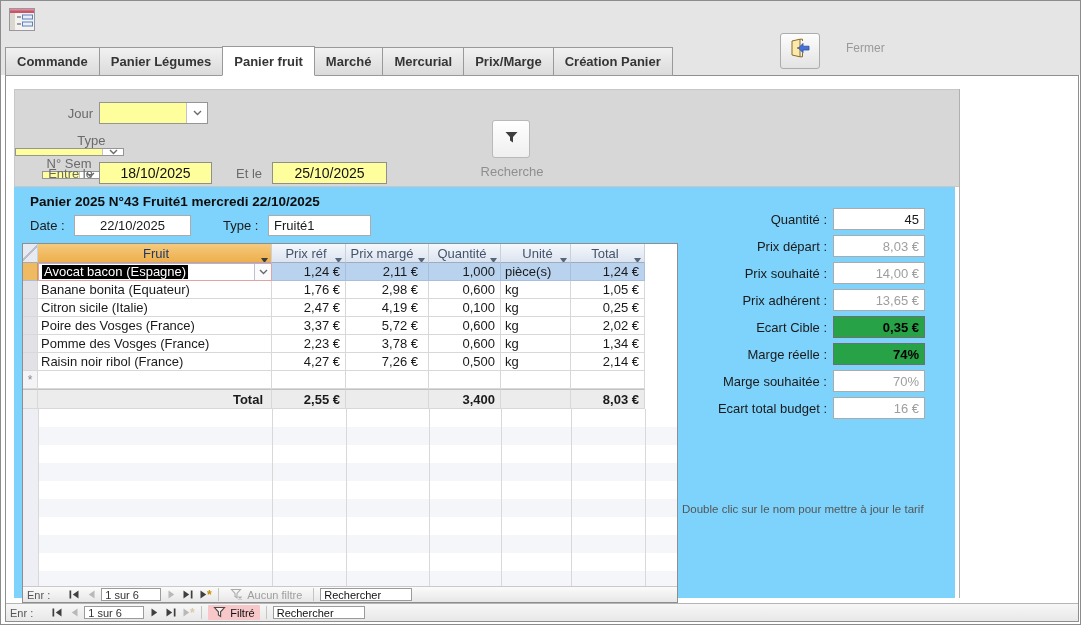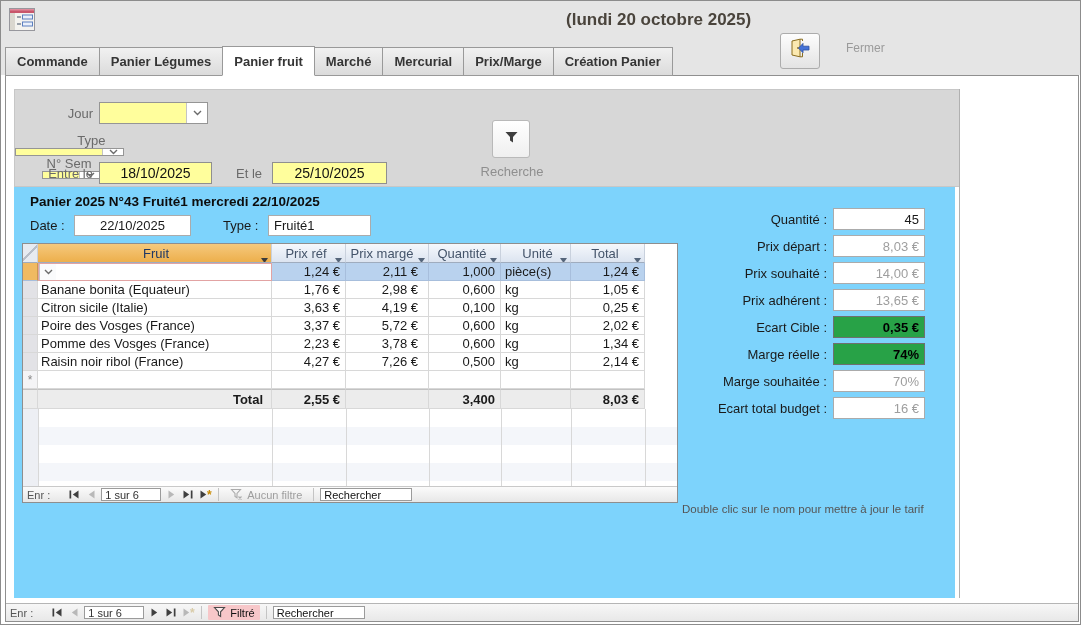--- a/index.html
+++ b/index.html
@@ -44,21 +44,21 @@
   .search-label{position:absolute;left:447px;top:74px;width:100px;text-align:center;font-size:13px;color:#8F8F8F;}
   
   .form-panel{height:411px;width:941px;background:#7dd3fc;position:relative;}
   .panier-title{position:absolute;left:16px;top:7px;font-size:13.5px;font-weight:bold;color:#0d0d0d;}
   .dt-label{position:absolute;top:31px;font-size:13px;color:#1a1a1a;}
   .dt-label.l1{left:16px;} .dt-label.l2{left:209px;}
   .whitebox{position:absolute;top:28px;height:21px;background:#fff;border:1px solid #ABABAB;font-size:13px;display:flex;align-items:center;}
   .whitebox.date{left:60px;width:117px;justify-content:center;}
   .whitebox.type{left:254px;width:103px;padding-left:5px;}
   
-  .table-wrap{position:absolute;left:8px;top:56px;width:656px;height:260px;border:1px solid #8E8E8E;background:#fff;
+  .table-wrap{position:absolute;left:8px;top:56px;width:656px;height:360px;border:1px solid #8E8E8E;background:#fff;
        display:flex;flex-direction:column;font-size:13px;}
   .trow{display:flex;height:18px;flex:none;}
   .thead{height:19px;}
   .cell{border-right:1px solid #D8D8D8;border-bottom:1px solid #D8D8D8;overflow:hidden;white-space:nowrap;
        display:flex;align-items:center;flex:none;}
   .c-sel{width:15px;background:#E2E2E6;justify-content:center;color:#777;}
   .c-fruit{width:234px;padding-left:3px;}
   .c-ref{width:74px;justify-content:flex-end;padding-right:5px;}
   .c-marge{width:83px;justify-content:flex-end;padding-right:10px;}
   .c-qte{width:72px;justify-content:flex-end;padding-right:5px;}
@@ -129,21 +129,20 @@
           <rect x="0.5" y="0.5" width="25" height="22" fill="#F4F3EF" stroke="#97979D"></rect>
           <rect x="1" y="1" width="24" height="4" fill="#C8566B"></rect>
           <rect x="1" y="1" width="24" height="1.5" fill="#E08A9B"></rect>
           <rect x="1" y="5" width="5" height="17" fill="#DAD7CF"></rect>
           <rect x="8" y="8" width="4" height="2" fill="#9AA0A8"></rect>
           <rect x="13.5" y="7" width="10" height="4" fill="#EAF0FB" stroke="#5B7FBF"></rect>
           <rect x="8" y="15" width="4" height="2" fill="#9AA0A8"></rect>
           <rect x="13.5" y="14" width="10" height="4" fill="#EAF0FB" stroke="#5B7FBF"></rect>
         </svg>
       </span>
-      <span class="date-note">(lundi 20 octobre 2025)</span>
     </div>
 
     <div class="tabs">
       <div class="tab">Commande</div>
       <div class="tab">Panier Légumes</div>
       <div class="tab active">Panier fruit</div>
       <div class="tab">Marché</div>
       <div class="tab">Mercurial</div>
       <div class="tab">Prix/Marge</div>
       <div class="tab">Création Panier</div>
@@ -257,20 +256,23 @@
               <span style="margin:0 auto;">Total</span>
               <span class="harrow"><svg width="7" height="5" viewBox="0 0 7 5">
                     <path d="M0 0 H7 L3.5 5 Z" fill="#55657A"></path>
                   </svg></span>
             </div>
           </div>
 
           <div class="trow selrow">
             <div class="cell c-sel"></div>
             <div class="cell c-fruit combo-cell">
+              <span class="seltext">
+                  <span>Avocat bacon (Espagne)</span>
+                </span>
               <span class="cdd">
                 <svg width="9" height="6" viewBox="0 0 9 6">
                     <path d="M1 1 L4.5 4.5 L8 1" fill="none" stroke="#6B6B6B" stroke-width="1.4"></path>
                   </svg>
               </span>
             </div>
             <div class="cell c-ref">1,24 €</div>
             <div class="cell c-marge">2,11 €</div>
             <div class="cell c-qte">1,000</div>
             <div class="cell c-unite">pièce(s)</div>
@@ -283,21 +285,21 @@
             <div class="cell c-ref">1,76 €</div>
             <div class="cell c-marge">2,98 €</div>
             <div class="cell c-qte">0,600</div>
             <div class="cell c-unite">kg</div>
             <div class="cell c-total">1,05 €</div>
           </div>
 
           <div class="trow">
             <div class="cell c-sel"></div>
             <div class="cell c-fruit">Citron sicile (Italie)</div>
-            <div class="cell c-ref">3,63 €</div>
+            <div class="cell c-ref">2,47 €</div>
             <div class="cell c-marge">4,19 €</div>
             <div class="cell c-qte">0,100</div>
             <div class="cell c-unite">kg</div>
             <div class="cell c-total">0,25 €</div>
           </div>
 
           <div class="trow">
             <div class="cell c-sel"></div>
             <div class="cell c-fruit">Poire des Vosges (France)</div>
             <div class="cell c-ref">3,37 €</div>

